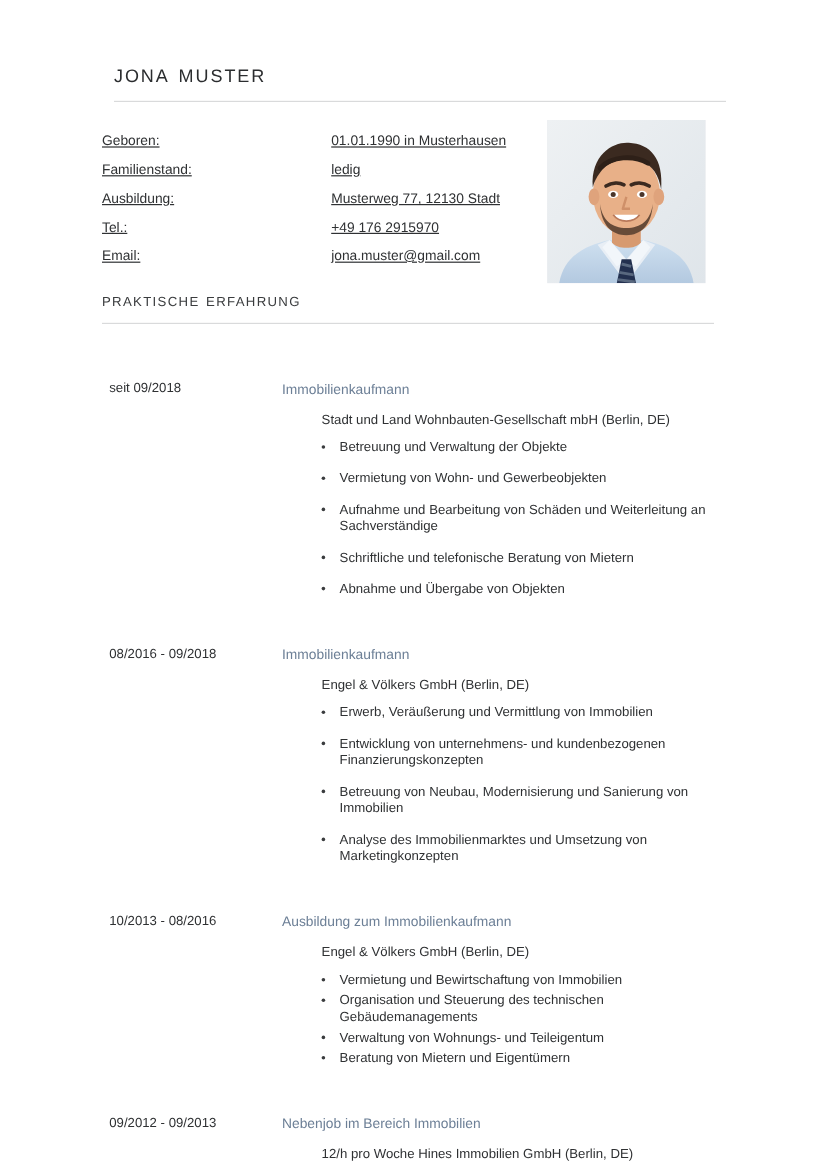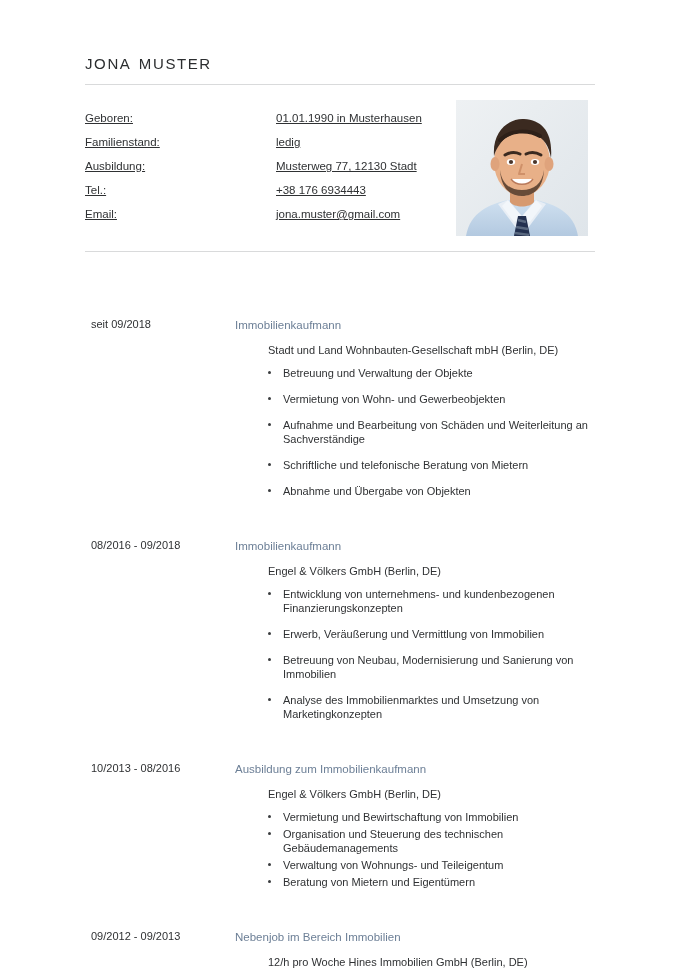--- a/index.html
+++ b/index.html
@@ -20,21 +20,21 @@
     position: absolute;
     left: 0; top: 0;
     width: 686px;
     height: 970px;
     background: #ffffff;
   }
 
   
   .name-block {
     position: absolute;
-    left: 85px;
+    left: 95px;
     top: 50px;
     width: 510px;
   }
   .name {
     font-size: 21px;
     letter-spacing: 1.6px;
     color: #2b2d2f;
     font-weight: 400;
     line-height: 1.1;
     font-variant: small-caps;
@@ -183,21 +183,21 @@
       <div class="detail-row">
         <div class="detail-label">Familienstand:</div>
         <div class="detail-value">ledig</div>
       </div>
       <div class="detail-row">
         <div class="detail-label">Ausbildung:</div>
         <div class="detail-value">Musterweg 77, 12130 Stadt</div>
       </div>
       <div class="detail-row">
         <div class="detail-label">Tel.:</div>
-        <div class="detail-value">+38 176 6934443</div>
+        <div class="detail-value">+49 176 2915970</div>
       </div>
       <div class="detail-row">
         <div class="detail-label">Email:</div>
         <div class="detail-value">jona.muster@gmail.com</div>
       </div>
     </div>
 
   <div class="photo">
     <svg viewBox="0 0 132 136" xmlns="http://www.w3.org/2000/svg">
       <defs>
@@ -242,20 +242,21 @@
       <path d="M66 64 L63 74 L69 74" stroke="#cf9069" stroke-width="2" fill="none" stroke-linejoin="round"></path>
 
       <path d="M44 70 C45 88 54 96 66 96 C78 96 87 88 88 70 C86 84 78 90 66 90 C54 90 46 84 44 70 Z" fill="#4a3527" opacity="0.82"></path>
 
       <path d="M55 79 C60 86 72 86 77 79 Z" fill="#ffffff"></path>
       <path d="M55 79 C60 86 72 86 77 79" stroke="#b9795a" stroke-width="1.4" fill="none"></path>
     </svg>
   </div>
 
   <div class="section-head" style="top:242px;">
+    <div class="section-title">Praktische Erfahrung</div>
     <div class="section-rule"></div>
   </div>
 
   <div class="entries">
       <div class="entry" style="margin-bottom: 15px;">
         <div class="entry-date">seit 09/2018</div>
         <div class="entry-body">
           <div class="entry-title">Immobilienkaufmann</div>
           <div class="entry-company">Stadt und Land Wohnbauten-Gesellschaft mbH (Berlin, DE)</div>
           <ul class="bullets">
@@ -266,22 +267,22 @@
             <li>Abnahme und Übergabe von Objekten</li>
           </ul>
         </div>
       </div>
       <div class="entry" style="margin-bottom: 15px;">
         <div class="entry-date">08/2016 - 09/2018</div>
         <div class="entry-body">
           <div class="entry-title">Immobilienkaufmann</div>
           <div class="entry-company">Engel &amp; Völkers GmbH (Berlin, DE)</div>
           <ul class="bullets">
+            <li>Erwerb, Veräußerung und Vermittlung von Immobilien</li>
             <li>Entwicklung von unternehmens- und kundenbezogenen Finanzierungskonzepten</li>
-            <li>Erwerb, Veräußerung und Vermittlung von Immobilien</li>
             <li>Betreuung von Neubau, Modernisierung und Sanierung von Immobilien</li>
             <li>Analyse des Immobilienmarktes und Umsetzung von Marketingkonzepten</li>
           </ul>
         </div>
       </div>
       <div class="entry" style="margin-bottom: 14px;">
         <div class="entry-date">10/2013 - 08/2016</div>
         <div class="entry-body">
           <div class="entry-title">Ausbildung zum Immobilienkaufmann</div>
           <div class="entry-company">Engel &amp; Völkers GmbH (Berlin, DE)</div>

